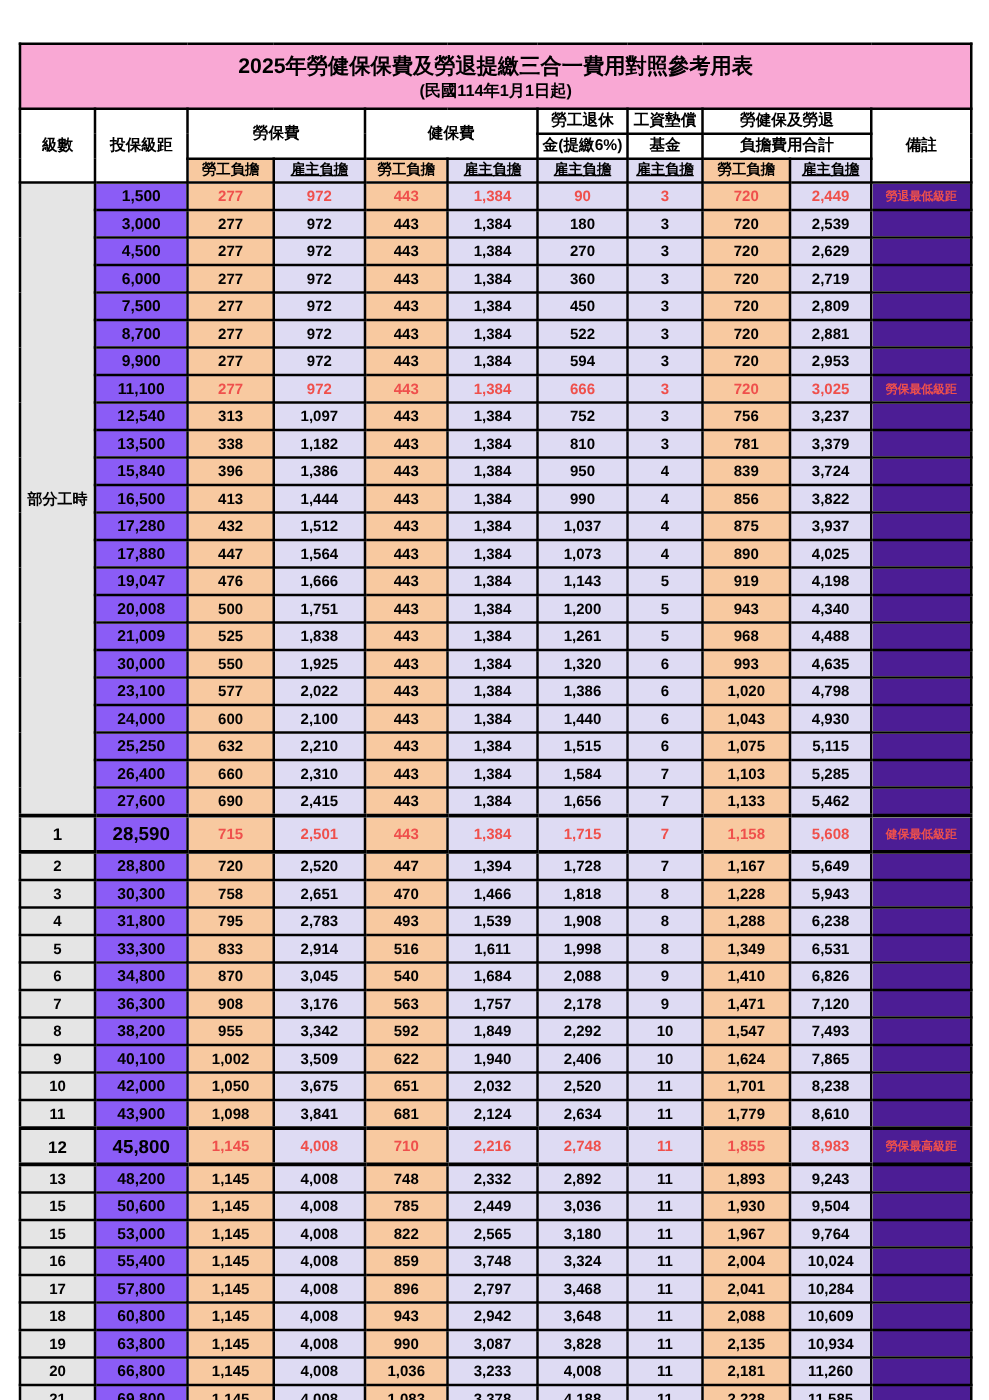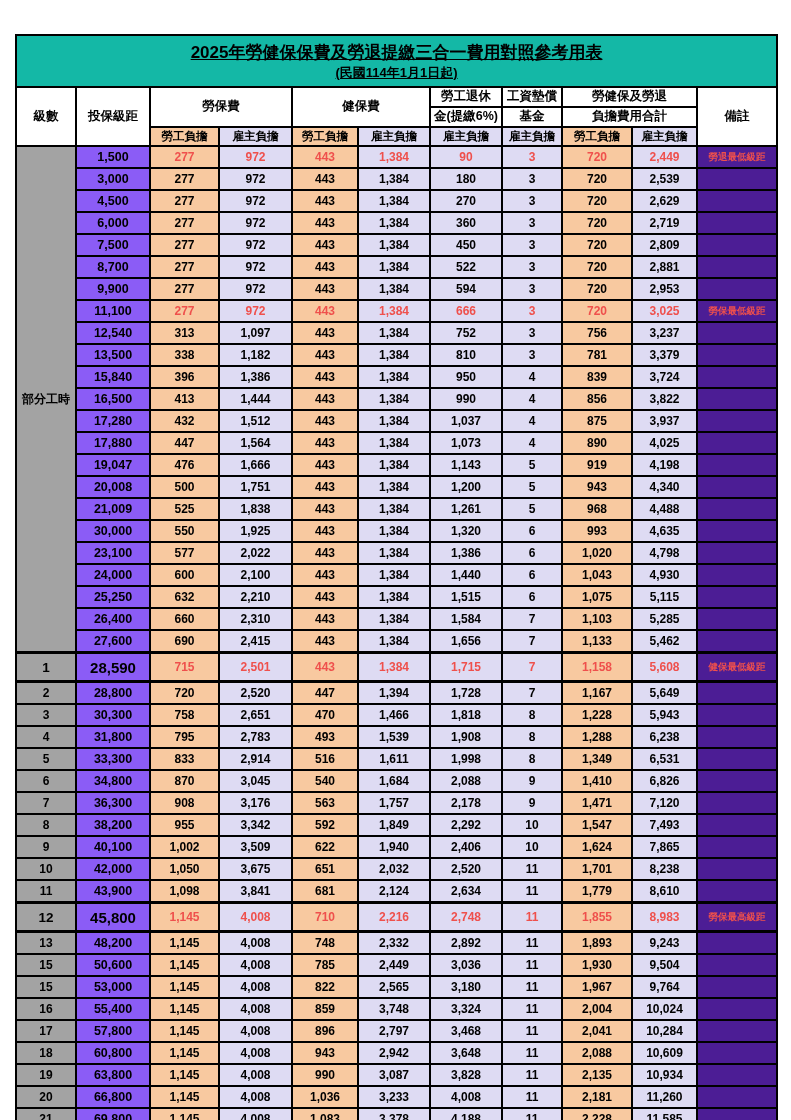--- a/index.html
+++ b/index.html
@@ -12,31 +12,31 @@
     --emp-bg:#F8C9A0;
     --er-bg:#DEDBF3;
     --red:#EF504C;
   }
   .sheet{position:absolute;left:15px;top:34px;}
   table{border-collapse:collapse;table-layout:fixed;width:761px;}
   td,th{
     border:2px solid #000;text-align:center;vertical-align:middle;
     padding:0;overflow:hidden;white-space:nowrap;font-weight:bold;
   }
-  .titlecell{height:50px;background:#14b8a6;text-decoration:underline;}
+  .titlecell{height:50px;background:#f9a8d4;}
   .title-main{font-size:17px;font-weight:bold;line-height:1.35;}
   .title-sub{font-size:13px;font-weight:bold;line-height:1.2;}
   thead th{font-size:12.5px;background:#fff;height:18px;line-height:1.25;}
   thead tr.subhead th{font-size:11.5px;height:17px;margin-top:37px;}
   th.emp{background:var(--emp-bg);}
-  th.er{background:var(--er-bg);}
+  th.er{background:var(--er-bg);text-decoration:underline;}
   tbody td{height:20px;font-size:12px;}
   tbody td.emp{background:var(--emp-bg);}
   tbody td.er{background:var(--er-bg);}
-  tbody td.level{font-size:12px;background:#a3a3a3;}
+  tbody td.level{font-size:12px;background:#e5e5e5;}
   tbody td.level.parttime{font-size:12px;}
   tbody td.bracket{font-size:12.5px;background:#8b5cf6;}
   tbody td.remark{font-size:9.5px;color:var(--red);background:#4c1d95;letter-spacing:0;}
   tr.hl td.val{color:var(--red);}
   tr.big td{height:26px;border-top-width:3px;border-bottom-width:3px;}
   tr.big td.bracket{font-size:15px;}
   tr.big td.level{font-size:13.5px;}
 </style>
 </head>
 <body>

